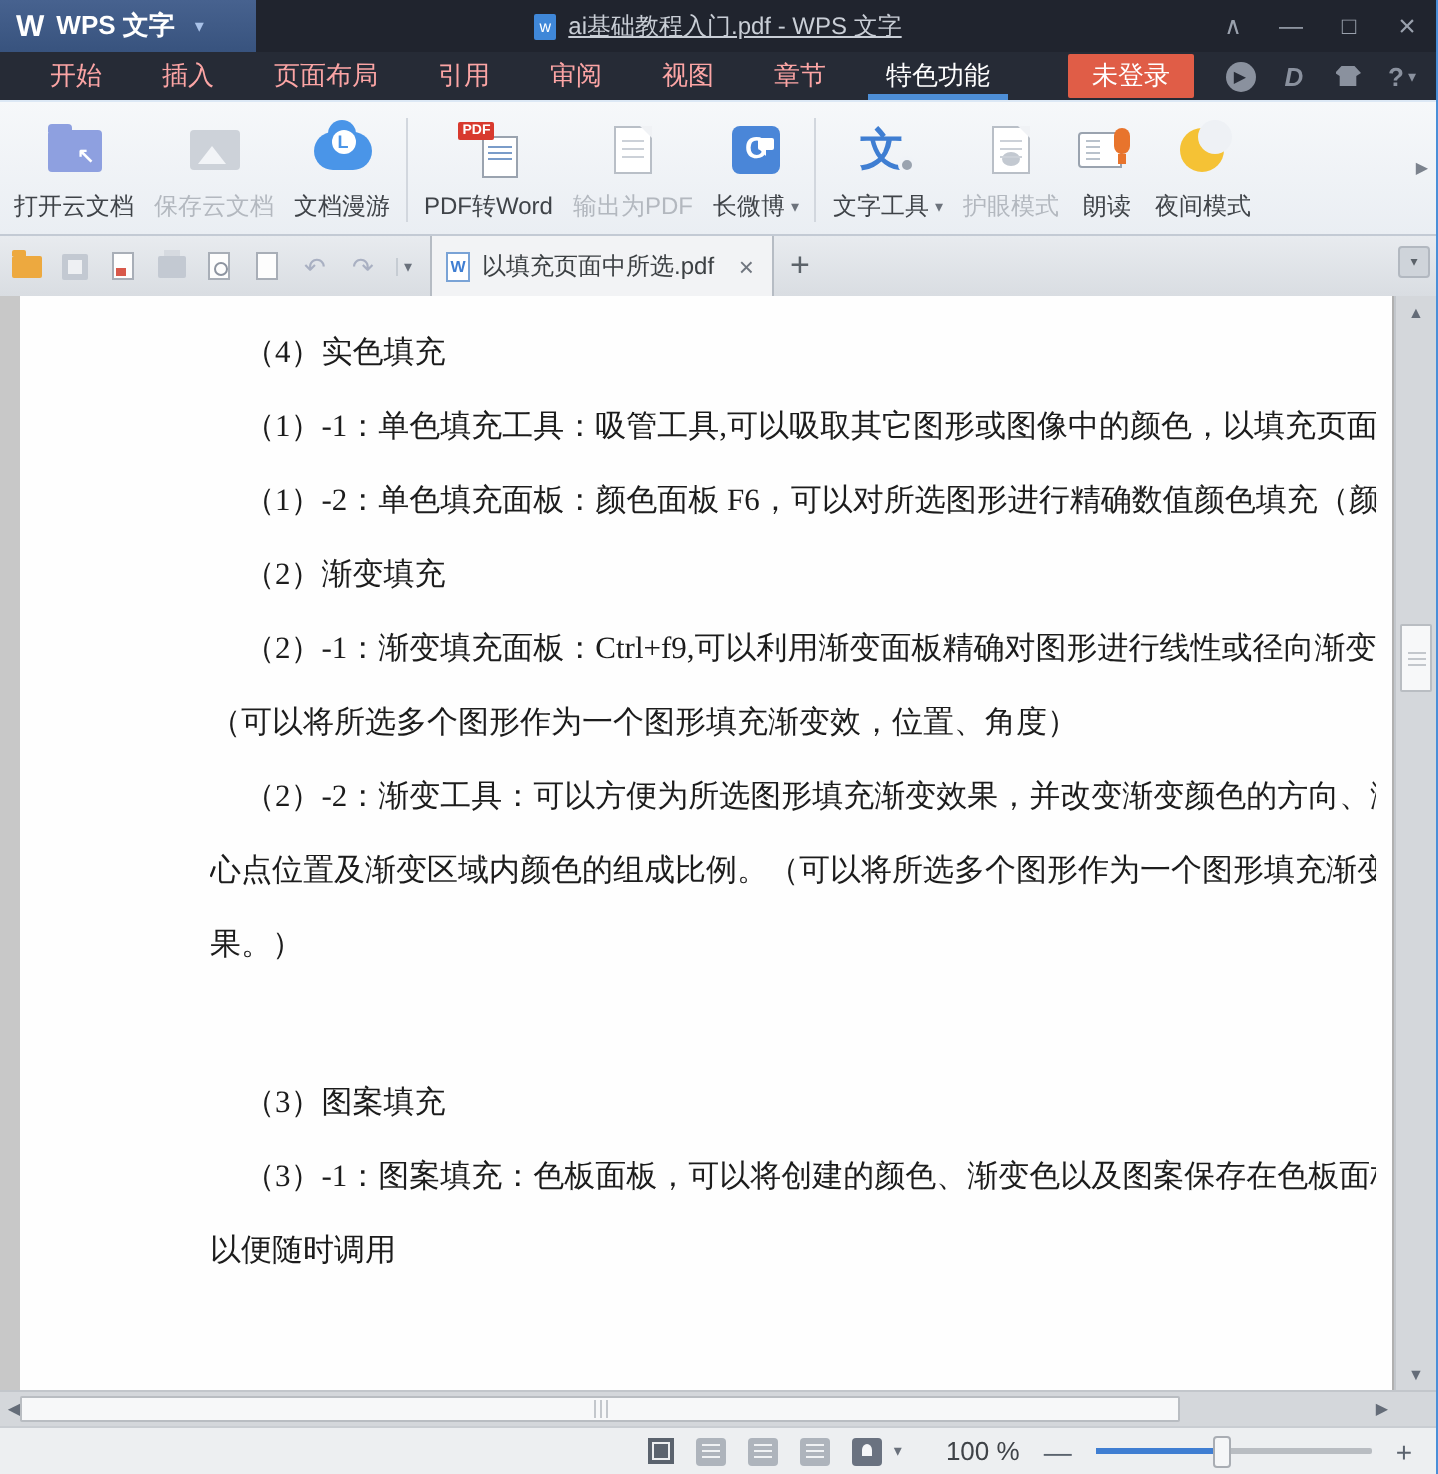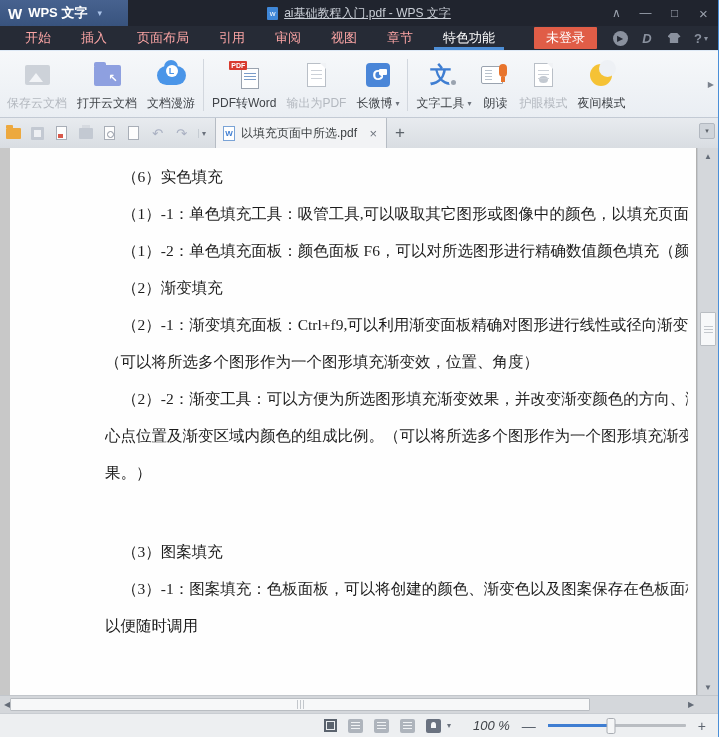--- a/index.html
+++ b/index.html
@@ -129,21 +129,21 @@
   .sb-views { display:flex; align-items:center; gap:11px; margin-right:22px; }
   .sbi { cursor:pointer; display:flex; align-items:center; justify-content:center; }
   .sb-full { width:13px; height:13px; border:2px solid #5b636e; position:relative; }
   .sb-full::after { content:""; position:absolute; left:1px; top:1px; right:1px; bottom:1px; background:#5b636e; }
   .sb-box { width:15px; height:14px; background:#aeb4bc; border-radius:2px; position:relative; }
   .sb-box::after { content:""; position:absolute; left:3px; top:3px; right:3px; height:8px; background:repeating-linear-gradient(#f0f2f4 0 1px,transparent 1px 3px); }
   .sb-box.dark { background:#6a7280; }
   .sb-box.dark::after { left:5px; right:5px; top:3px; height:6px; background:#f5f6f8; border-radius:50% 50% 0 0; }
   .sb-caret { color:#6a717c; font-size:8px; margin-left:-5px; cursor:pointer; }
   .sb-zoom { display:flex; align-items:center; gap:10px; }
-  .zoom-level { color:#3f4348; font-size:13px;font-style:italic; }
+  .zoom-level { color:#3f4348; font-size:13px; }
   .zoom-btn { color:#5b636e; font-size:14px; cursor:pointer; padding:0 2px; }
   .slider { width:138px; height:3px; background:#b9bdc2; position:relative; border-radius:1px; cursor:pointer; }
   .slider-fill { position:absolute; left:0; top:0; bottom:0; width:46%; background:#3f7ed2; }
   .slider-handle { position:absolute; left:46%; top:50%; transform:translate(-50%,-50%); width:9px; height:16px; background:#f5f6f7; border:1px solid #a9adb3; border-radius:2px; }
 </style>
 </head>
 <body>
 
 <div class="window">
 
@@ -195,31 +195,31 @@
         </div>
       <div class="mbi help-wrap">
         <span class="help-q">?</span>
         <span class="tiny-caret">▾</span>
       </div>
     </div>
   </div>
 
   <div class="ribbon">
     <div class="rgroup">
+      <div class="ritem">
+        <div class="ricon">
+            <div class="ic-cloudfolder"></div>
+          </div>
+        <div class="rlabel">打开云文档</div>
+      </div>
       <div class="ritem disabled">
         <div class="ricon">
             <div class="ic-cloudsave"></div>
           </div>
         <div class="rlabel">保存云文档</div>
-      </div>
-      <div class="ritem">
-        <div class="ricon">
-            <div class="ic-cloudfolder"></div>
-          </div>
-        <div class="rlabel">打开云文档</div>
       </div>
       <div class="ritem">
         <div class="ricon">
             <div class="ic-roam">
               <span class="roam-l">L</span>
             </div>
           </div>
         <div class="rlabel">文档漫游</div>
       </div>
     </div>
@@ -254,37 +254,37 @@
     <div class="rgroup">
       <div class="ritem">
         <div class="ricon">
             <div class="ic-texttool"><span class="tt-char">文</span><span class="tt-gear"></span></div>
           </div>
         <div class="rlabel">
             <span>文字工具</span>
             <span class="rcaret">▾</span>
           </div>
       </div>
+      <div class="ritem disabled">
+        <div class="ricon">
+            <div class="ic-graypage">
+              <span class="gp-dark" style="border-radius:50%;"></span>
+            </div>
+          </div>
+        <div class="rlabel">护眼模式</div>
+      </div>
       <div class="ritem">
         <div class="ricon">
             <div class="ic-read">
               <span class="rd-book"></span>
               <span class="rd-mic"></span>
             </div>
           </div>
         <div class="rlabel">朗读</div>
       </div>
-      <div class="ritem disabled">
-        <div class="ricon">
-            <div class="ic-graypage">
-              <span class="gp-dark" style="border-radius:50%;"></span>
-            </div>
-          </div>
-        <div class="rlabel">护眼模式</div>
-      </div>
       <div class="ritem">
         <div class="ricon">
             <div class="ic-moon"></div>
           </div>
         <div class="rlabel">夜间模式</div>
       </div>
     </div>
     <div class="ribbon-expand"><span>▶</span></div>
   </div>
 
@@ -325,21 +325,21 @@
         <span>+</span>
       </div>
     <div class="tablist-btn">
         <span>▾</span>
       </div>
   </div>
 
   <div class="docarea">
     <div class="page">
       <div class="pagetext">
-        <div class="dline ind">（6）实色填充</div>
+        <div class="dline ind">（4）实色填充</div>
         <div class="dline ind">（1）-1：单色填充工具：吸管工具,可以吸取其它图形或图像中的颜色，以填充页面中所选</div>
         <div class="dline ind">（1）-2：单色填充面板：颜色面板 F6，可以对所选图形进行精确数值颜色填充（颜色参考</div>
         <div class="dline ind">（2）渐变填充</div>
         <div class="dline ind">（2）-1：渐变填充面板：Ctrl+f9,可以利用渐变面板精确对图形进行线性或径向渐变填充.</div>
         <div class="dline">（可以将所选多个图形作为一个图形填充渐变效，位置、角度）</div>
         <div class="dline ind">（2）-2：渐变工具：可以方便为所选图形填充渐变效果，并改变渐变颜色的方向、渐变中</div>
         <div class="dline">心点位置及渐变区域内颜色的组成比例。（可以将所选多个图形作为一个图形填充渐变效</div>
         <div class="dline">果。）</div>
         <div class="dgap"></div>
         <div class="dline ind">（3）图案填充</div>

